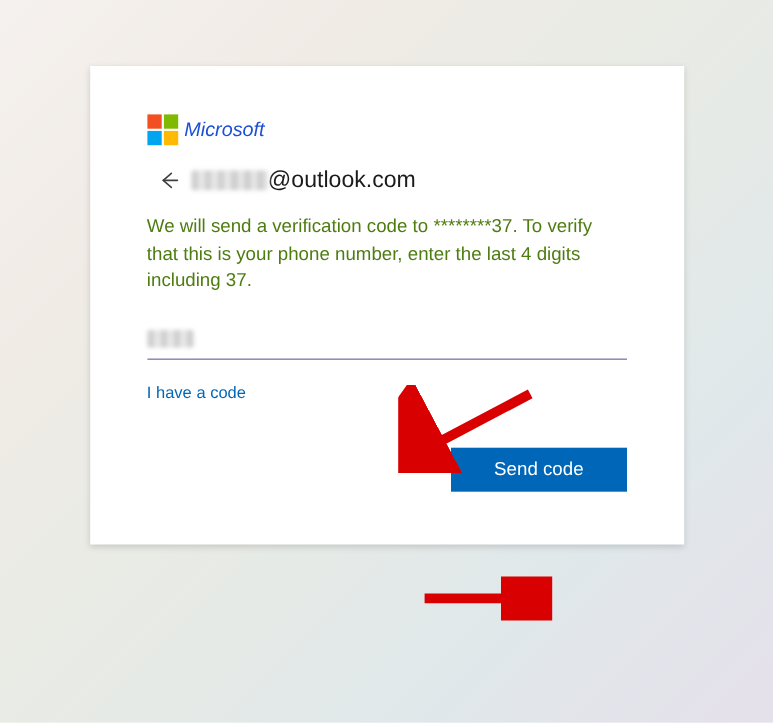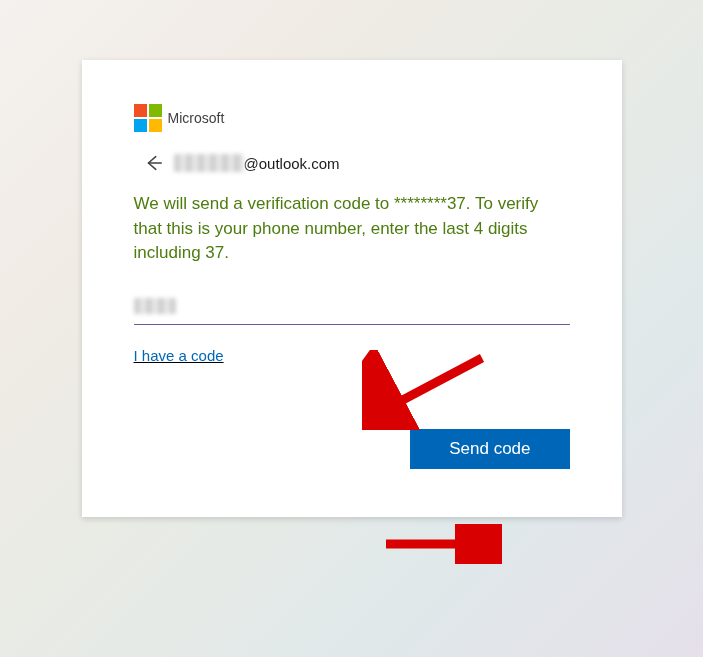--- a/index.html
+++ b/index.html
@@ -35,31 +35,32 @@
       display: grid;
       grid-template-columns: 13px 13px;
       grid-template-rows: 13px 13px;
       gap: 2px;
     }
     .ms-logo div:nth-child(1){ background:#f25022; }
     .ms-logo div:nth-child(2){ background:#7fba00; }
     .ms-logo div:nth-child(3){ background:#00a4ef; }
     .ms-logo div:nth-child(4){ background:#ffb900; }
     .brand-name {
-      font-size: 14px;
-      color: #404040;
+      font-size: 18px;
+      color: #1d4ed8;
       font-weight: 500;
+      font-style: italic;
     }
     .account-row {
       display: flex;
       align-items: center;
       gap: 10px;
       margin-left: 8px;
       margin-bottom: 18px;
-      font-size: 15px;
+      font-size: 21px;
       color: #1b1b1b;
     }
     .back-arrow svg {
       width: 22px;
       height: 22px;
       display: block;
     }
     .account-email {
       display: flex;
       align-items: center;
@@ -91,22 +92,21 @@
     }
     .input-line {
       border: none;
       border-bottom: 1.5px solid #605e9a;
       padding: 6px 0 10px 0;
       display: flex;
       align-items: center;
       margin-bottom: 22px;
     }
     .link-row {
-      margin-bottom: 64px;
-      text-decoration: underline;
+      margin-bottom: 40px;
     }
     .text-link {
       color: #0067b8;
       font-size: 15px;
       text-decoration: none;
       cursor: pointer;
     }
     .button-row {
       display: flex;
       justify-content: flex-end;

